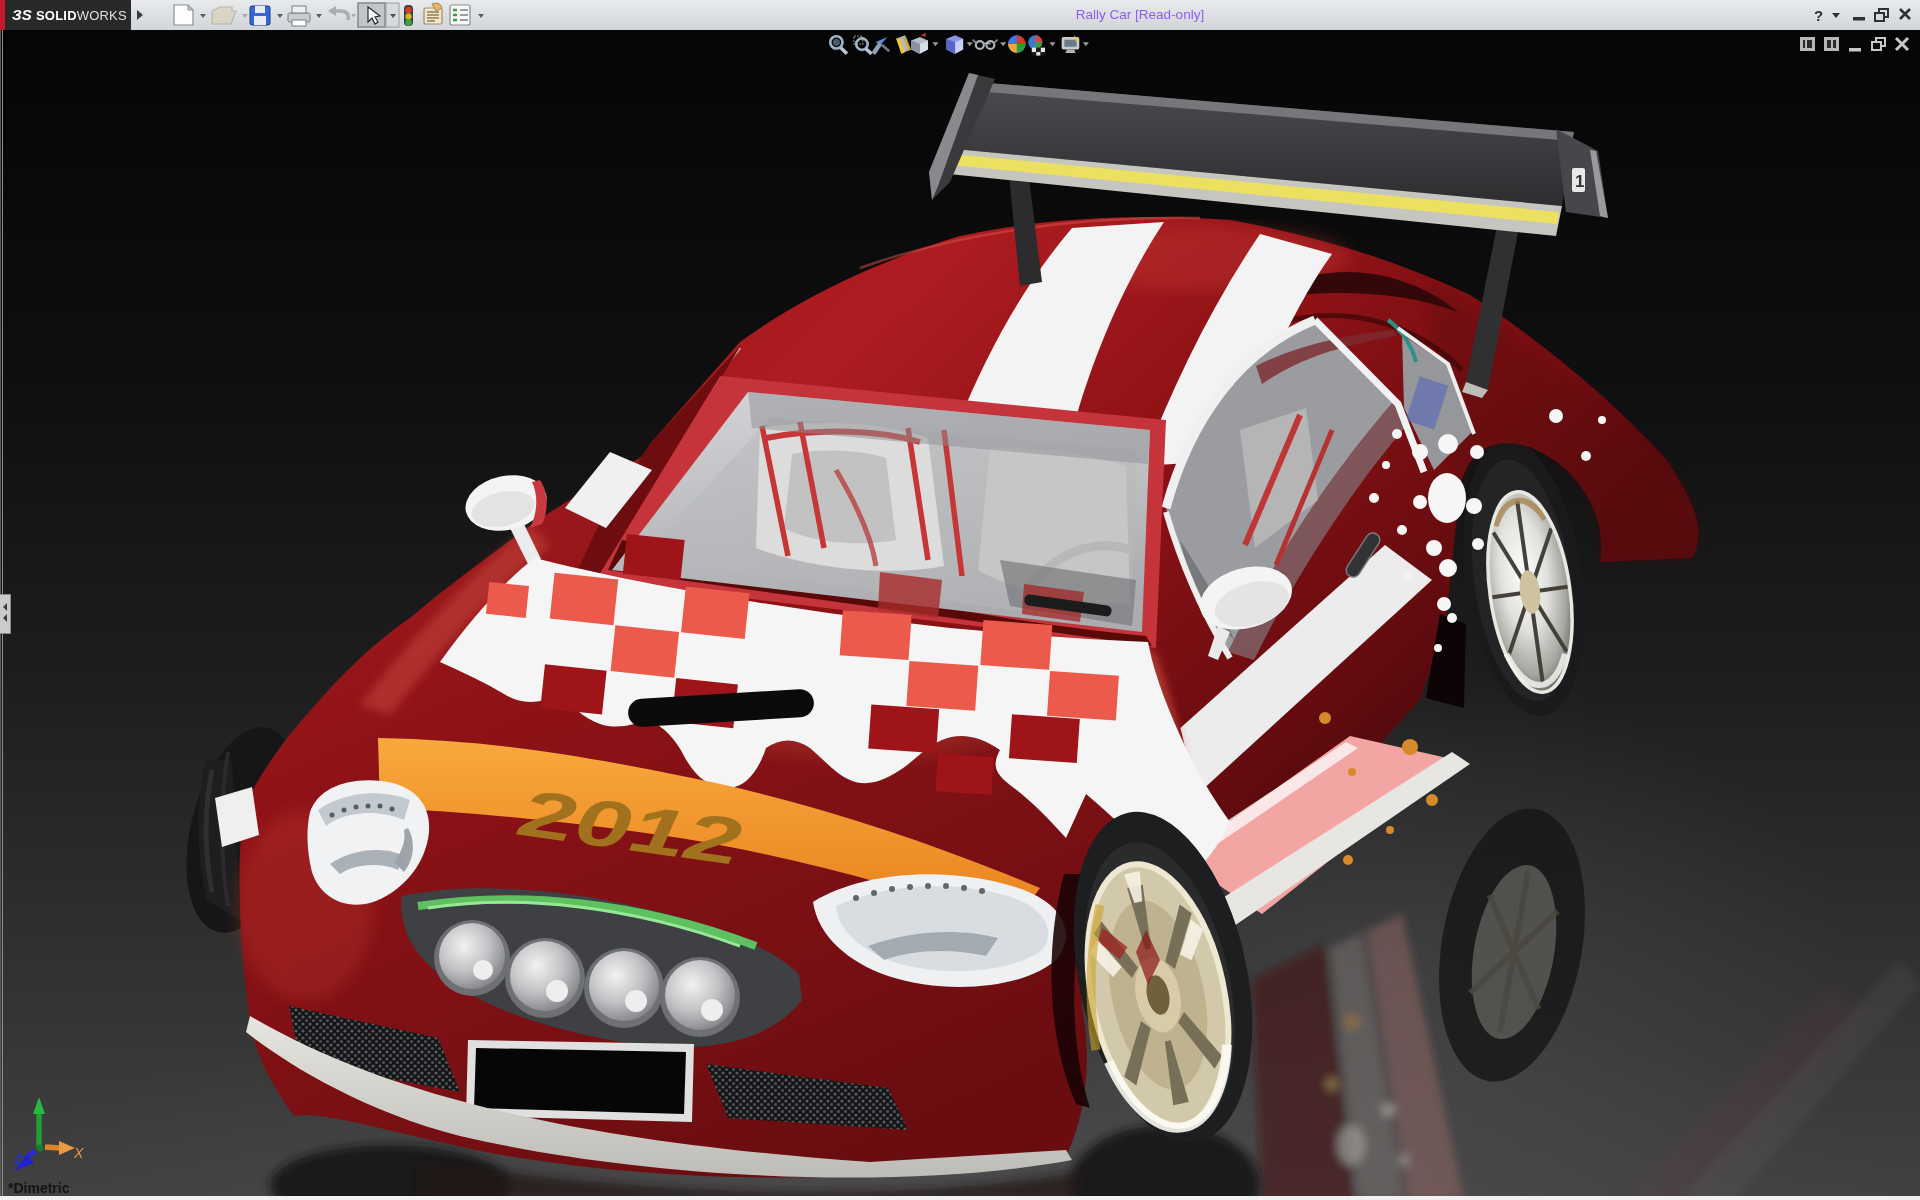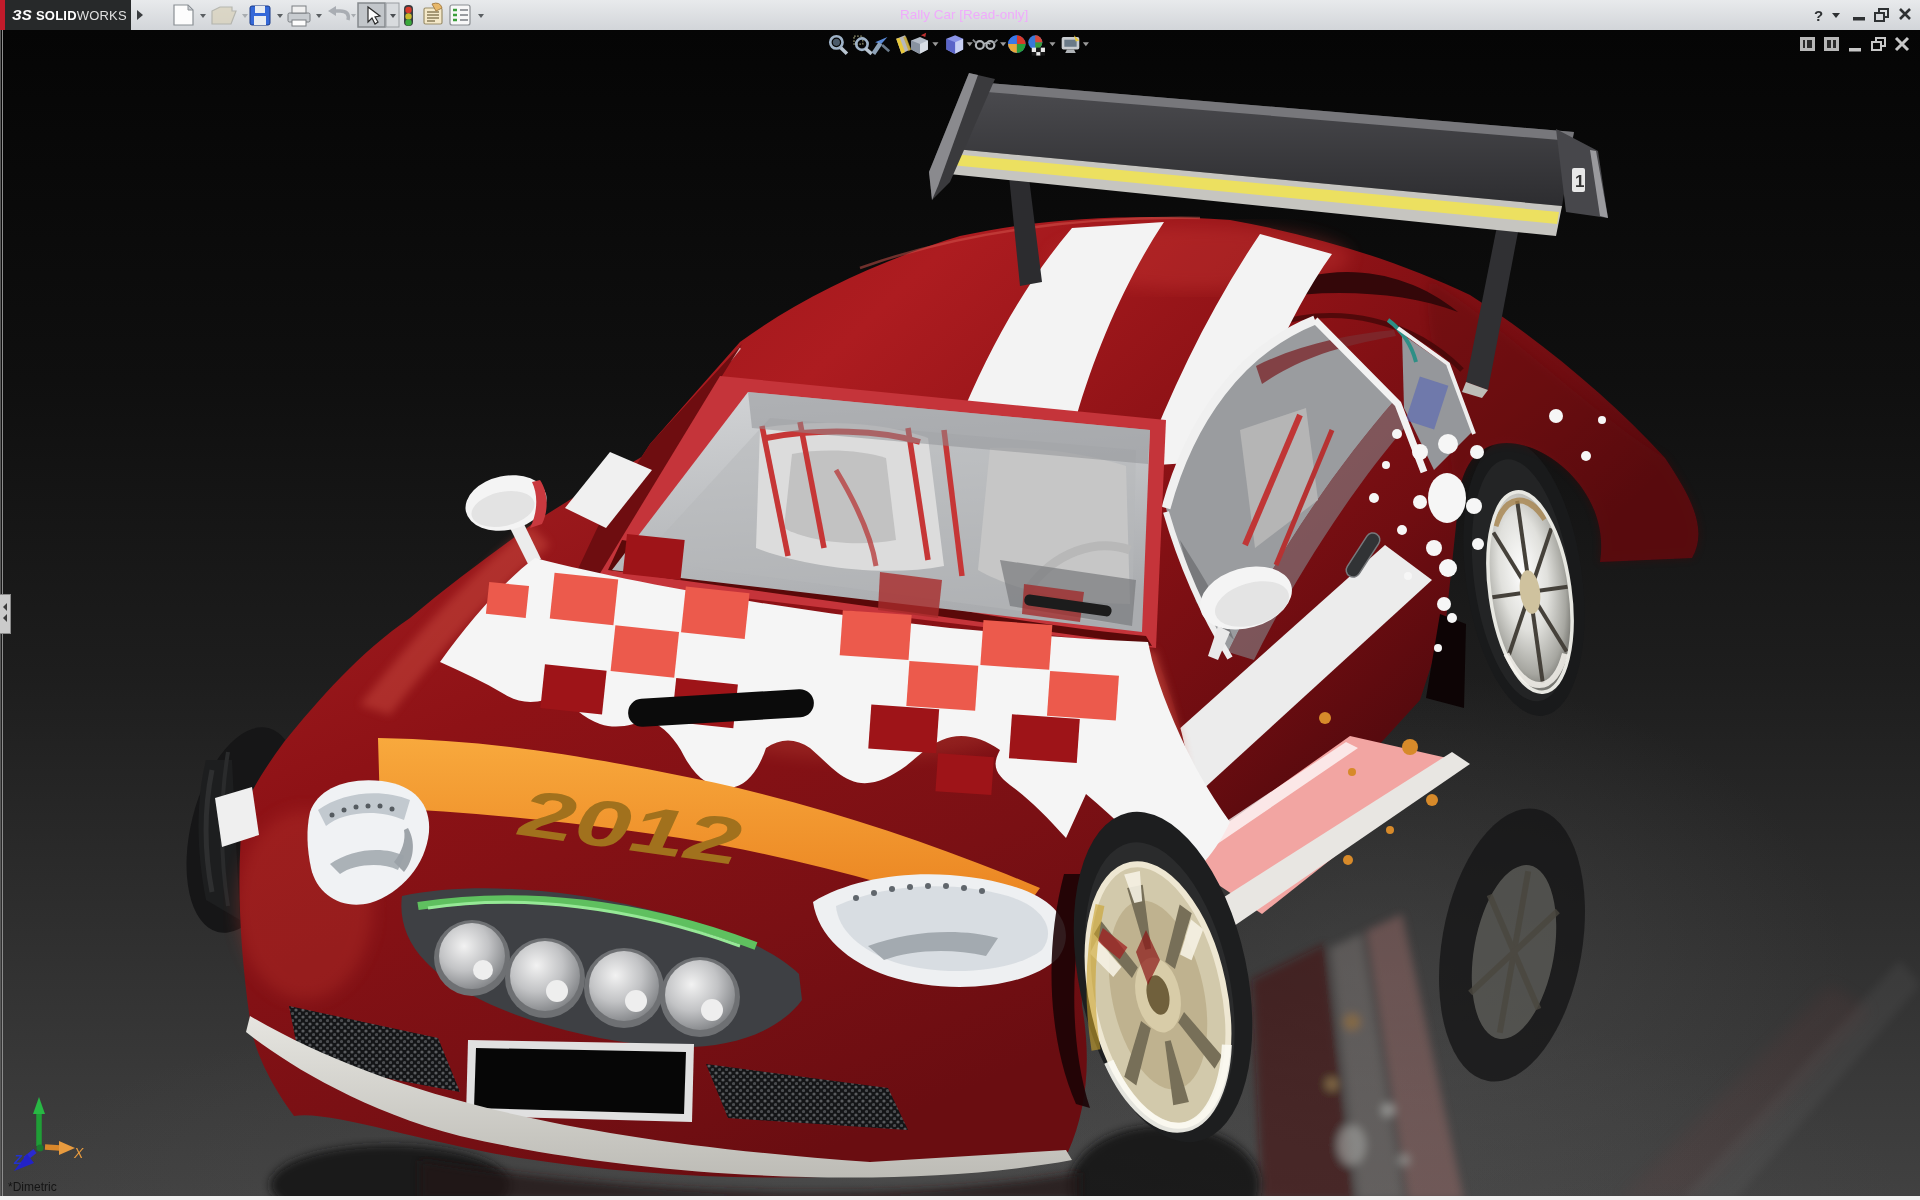--- a/index.html
+++ b/index.html
@@ -567,33 +567,33 @@
   <rect x="424" y="8" width="18" height="16" rx="1.5" fill="#f4e8c8" stroke="#9a8e6a" stroke-width="1.2"></rect>
   <path d="M427,12 l12,0 M427,15 l12,0 M427,18 l12,0 M427,21 l8,0" stroke="#8a7e5a" stroke-width="1.4"></path>
   <path d="M432,4 q8,-3 10,4 l-6,3 z" fill="#e8b86a" stroke="#a8824a" stroke-width="1"></path>
 
   <rect x="450" y="5" width="20" height="20" rx="2" fill="#f8f8f8" stroke="#8a8e92" stroke-width="1.2"></rect>
   <path d="M453,10 l4,0 M453,15 l4,0 M453,20 l4,0" stroke="#3a9e3a" stroke-width="2.5"></path>
   <path d="M460,10 l8,0 M460,15 l8,0 M460,20 l8,0" stroke="#7a7e82" stroke-width="1.6"></path>
   <path d="M478,14 l6,0 -3,4 z" fill="#5a5e62"></path>
  </g>
 </svg>
-<div class="abs" style="left:900px;top:0;width:480px;height:30px;line-height:30px;text-align:left;font-size:13.5px;color:#f0abfc">Rally Car [Read-only]</div>
+<div class="abs" style="left:900px;top:0;width:480px;height:30px;line-height:30px;text-align:center;font-size:13.5px;color:#8b5cf6">Rally Car [Read-only]</div>
 <svg class="abs" style="left:1780px;top:0" width="140" height="30" viewBox="0 0 140 30">
  <text x="34" y="21" font-size="15" font-weight="bold" fill="#2e3133">?</text>
  <path d="M52,13 l8,0 -4,5 z" fill="#2e3133"></path>
  <rect x="73" y="17" width="12" height="3.5" fill="#2e3133"></rect>
  <rect x="99" y="9" width="9" height="8" fill="none" stroke="#2e3133" stroke-width="2"></rect>
  <rect x="95" y="13" width="9" height="8" fill="#d8dade" stroke="#2e3133" stroke-width="2"></rect>
  <path d="M120,9 l10,10 M130,9 l-10,10" stroke="#2e3133" stroke-width="2.6"></path>
 </svg>
 
 <div class="abs" style="left:0;top:30px;width:1px;height:1166px;background:#5a5a5a"></div>
 <div class="abs" style="left:2px;top:30px;width:1px;height:1166px;background:#8d8d8d"></div>
 <div class="abs" style="left:0;top:594px;width:10px;height:38px;background:#cbcbcb;border:1px solid #8a8a8a;border-left:none"></div>
 <svg class="abs" style="left:0;top:600px" width="10" height="28" viewBox="0 0 10 28">
  <path d="M7,3 l-4,4 4,4 z M7,14 l-4,4 4,4 z" fill="#3c3c3c"></path>
 </svg>
 
 <div class="abs" style="left:0;top:1196px;width:1920px;height:4px;background:#f1f1f1"></div>
-<div class="abs" style="left:8px;top:1180px;font-size:12px;font-weight:normal;color:#141414">*Dimetric</div>
+<div class="abs" style="left:8px;top:1180px;font-size:14px;font-weight:bold;color:#141414">*Dimetric</div>
 
 </div>
 
 </body></html>

